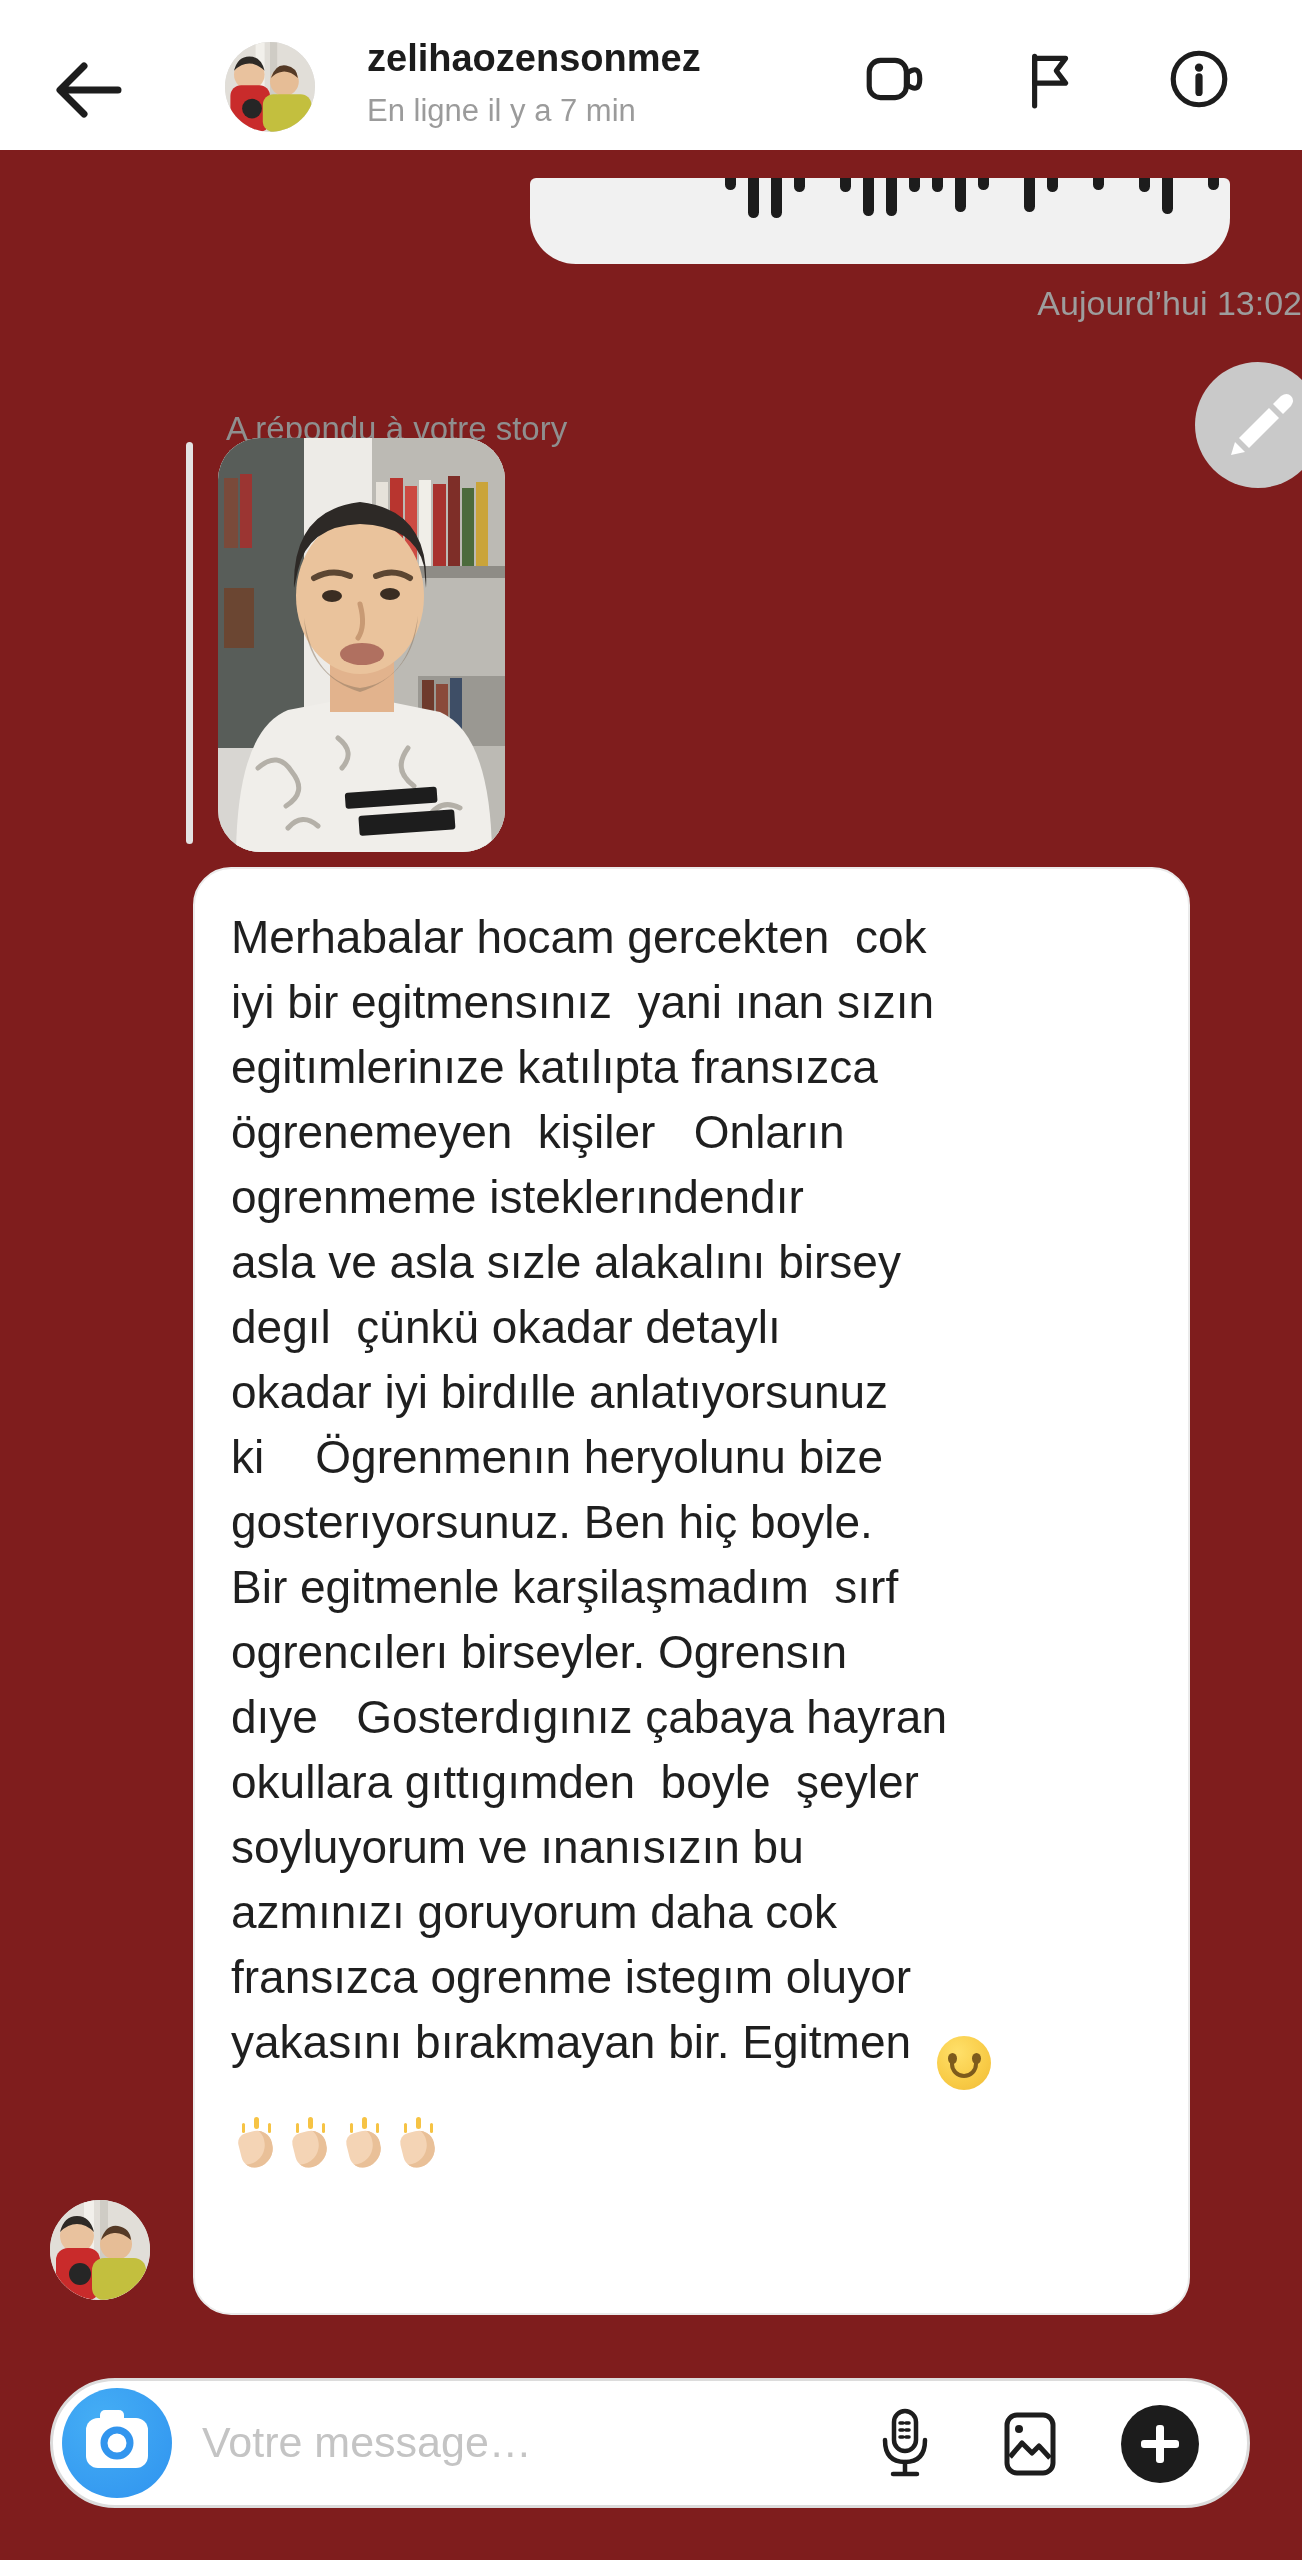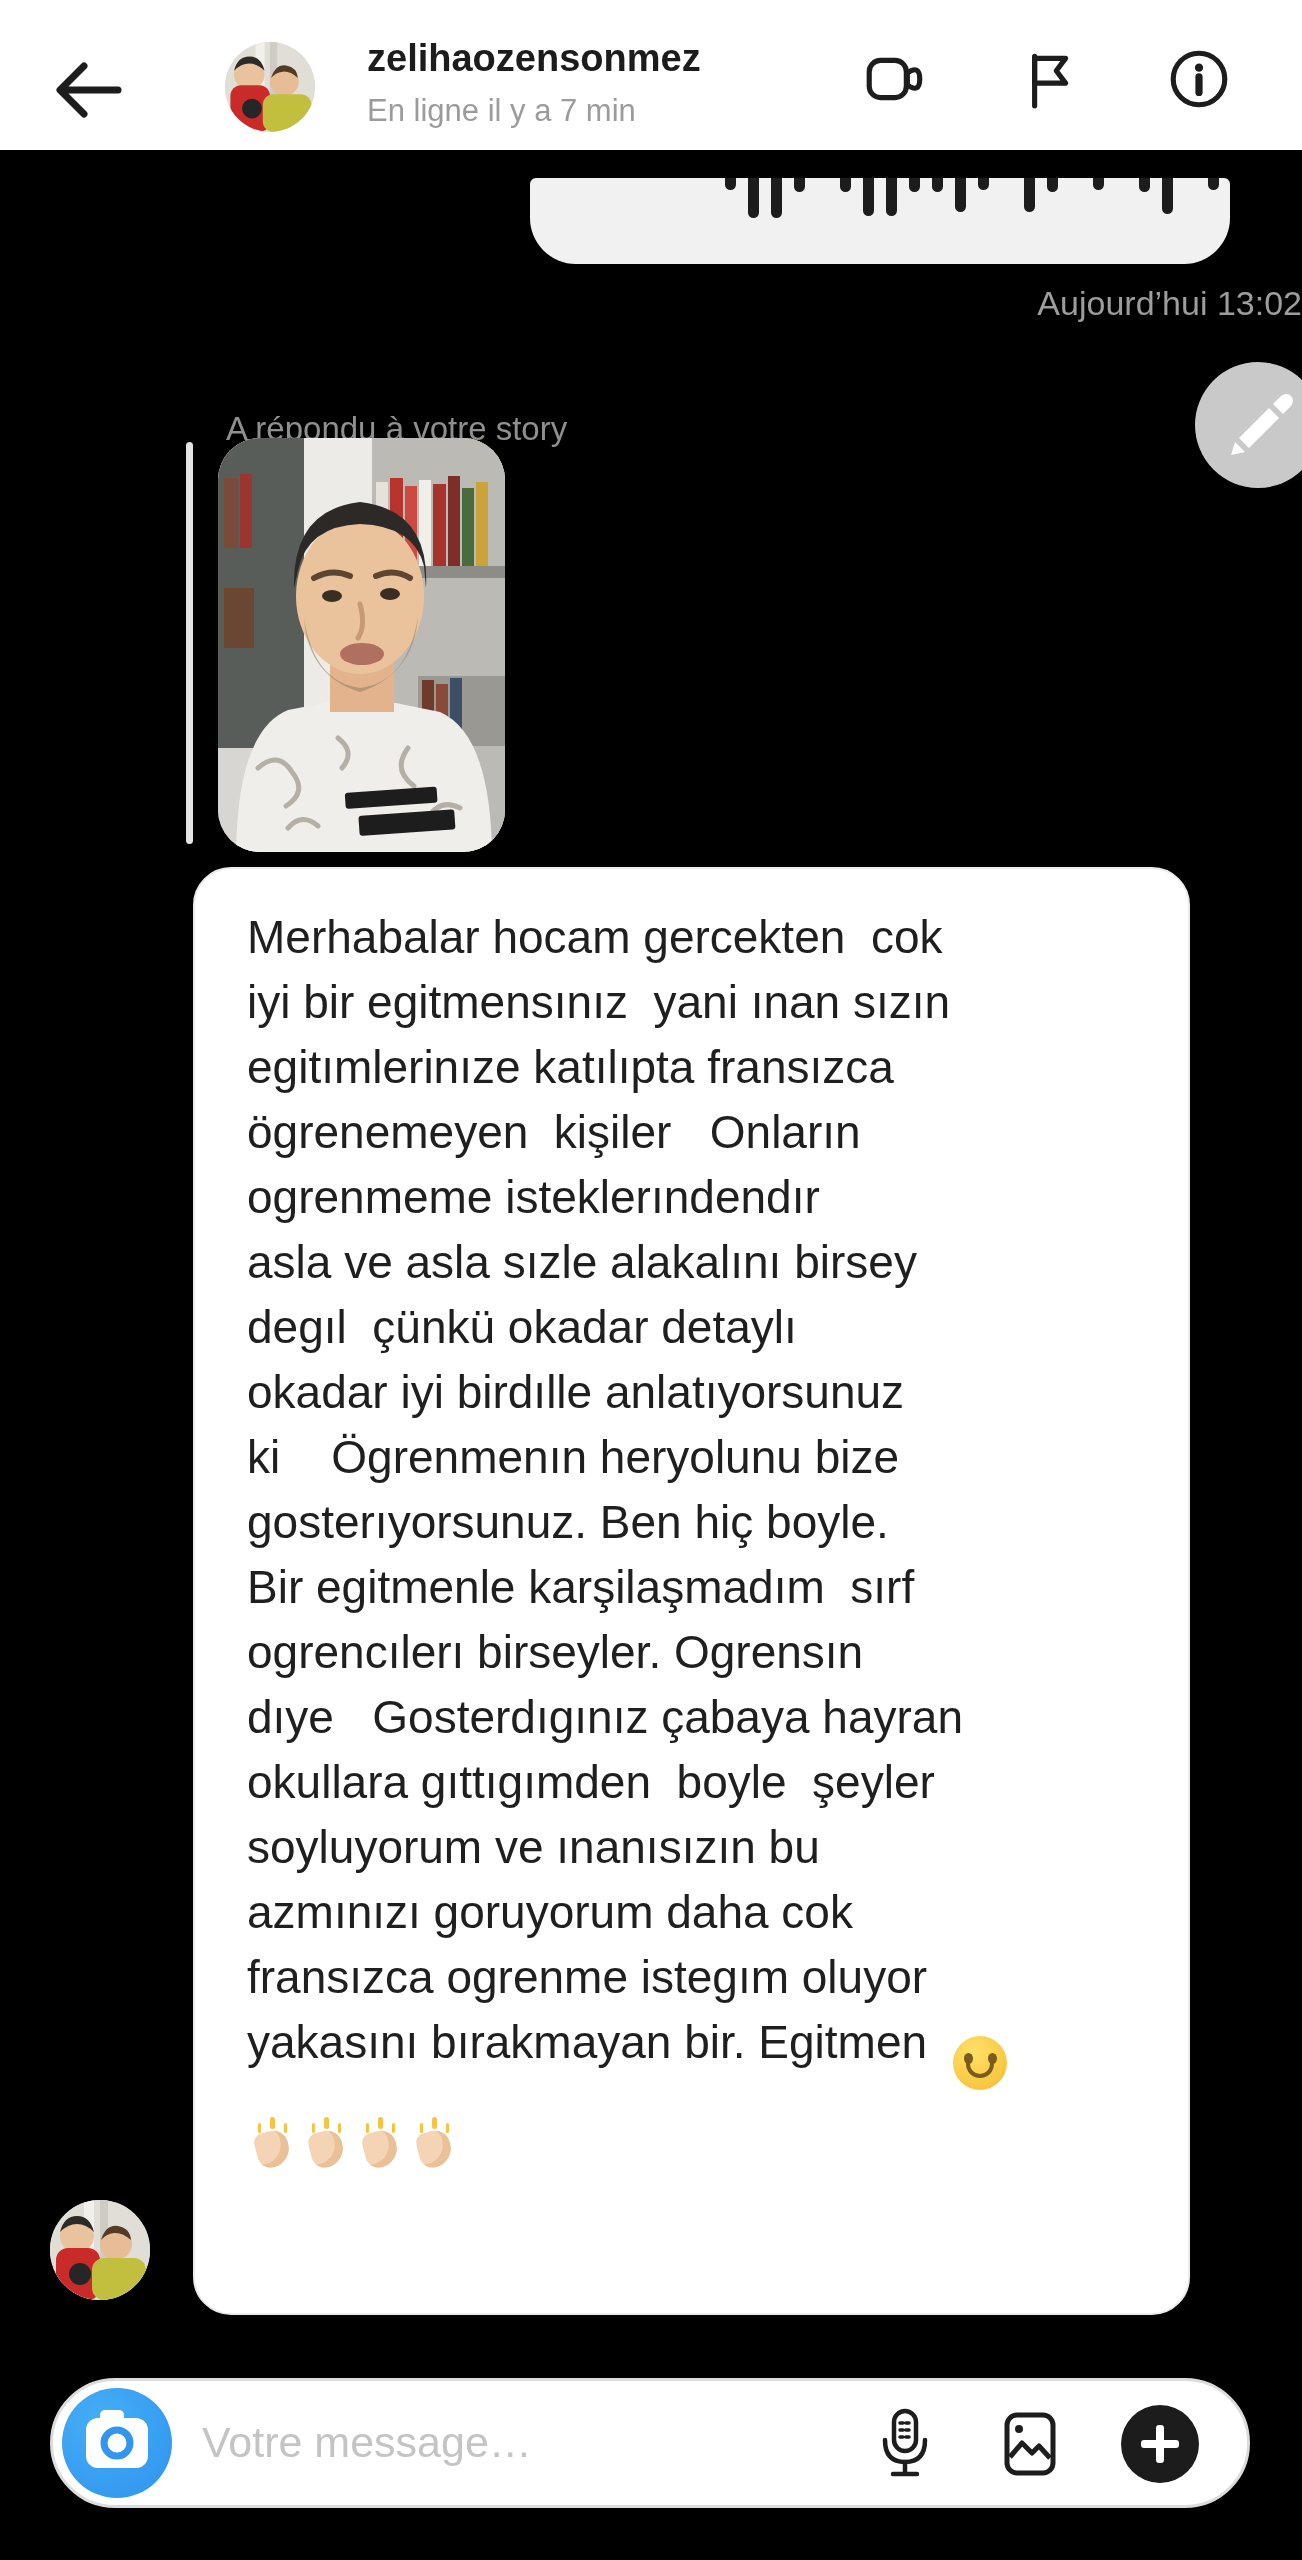--- a/index.html
+++ b/index.html
@@ -1,16 +1,16 @@
 <!DOCTYPE html>
 <html><head>
 <meta charset="utf-8">
 <style>
   html,body{margin:0;padding:0;background:#fff;}
-  .screen{position:relative;width:1302px;height:2560px;overflow:hidden;background:#000000;
+  .screen{position:relative;width:1302px;height:2560px;overflow:hidden;background:#7f1d1d;
           font-family:"Liberation Sans", sans-serif;color:#1f1f1f;}
 
   
   .header{position:absolute;left:0;top:0;width:1302px;height:150px;background:#fff;}
   .back-btn{position:absolute;left:48px;top:50px;width:80px;height:80px;cursor:pointer;}
   .hdr-avatar{position:absolute;left:225px;top:42px;width:90px;height:90px;border-radius:50%;
               overflow:hidden;background:#ddd;}
   .hdr-name{position:absolute;left:367px;top:36px;font-size:38px;font-weight:700;color:#1c1c1c;line-height:44px;}
   .hdr-status{position:absolute;left:367px;top:92px;font-size:31px;color:#9b9b9b;line-height:38px;}
   .hdr-icon{position:absolute;top:46px;width:66px;height:66px;cursor:pointer;}
@@ -33,21 +33,21 @@
   .story-label{position:absolute;left:226px;top:378px;font-size:33px;color:#8f8f8f;margin-top:32px;}
   .story-line{position:absolute;left:186px;top:442px;width:7px;height:402px;background:#e3e3e3;border-radius:4px;}
   .story-thumb{position:absolute;left:218px;top:438px;width:287px;height:414px;border-radius:42px;
                overflow:hidden;background:#cfcdc9;cursor:pointer;}
   .pencil-fab{position:absolute;left:1195px;top:362px;width:126px;height:126px;border-radius:50%;
               background:#c9c9c9;cursor:pointer;}
 
   
   .msg-bubble{position:absolute;left:193px;top:867px;width:997px;height:1448px;background:#fff;
               border:2px solid #ebebeb;border-radius:38px;box-sizing:border-box;
-              padding:36px 52px;}
+              padding:36px 36px;}
   .msg-line{font-size:46px;line-height:65px;color:#1f1f1f;white-space:pre-wrap;}
   .msg-avatar{position:absolute;left:50px;top:2200px;width:100px;height:100px;border-radius:50%;
               overflow:hidden;background:#ddd;}
 
   
   .emoji{display:inline-block;position:relative;width:54px;height:54px;font-size:0;
          vertical-align:-10px;overflow:visible;}
   .emoji.smile{background:radial-gradient(circle at 38% 30%, #ffe06a 0%, #f8cb46 60%, #efba38 100%);
                border-radius:50%;}
   .emoji.smile::before{content:"";position:absolute;left:11px;top:17px;width:9px;height:11px;

